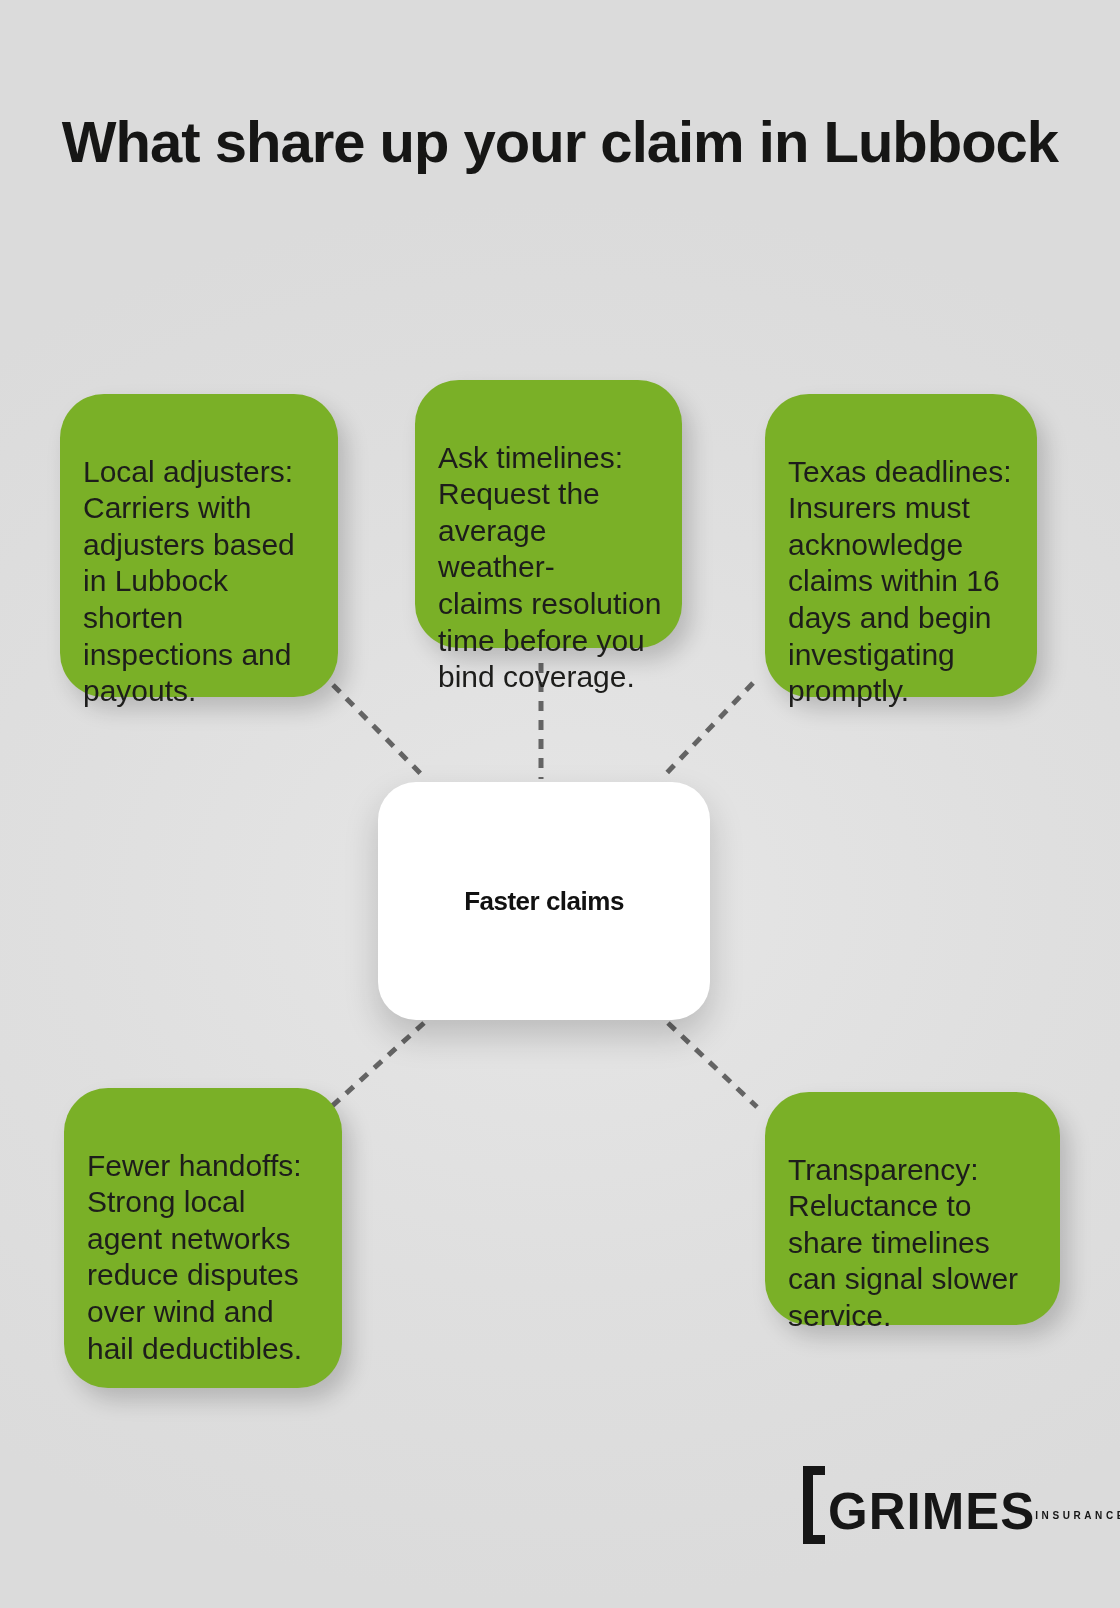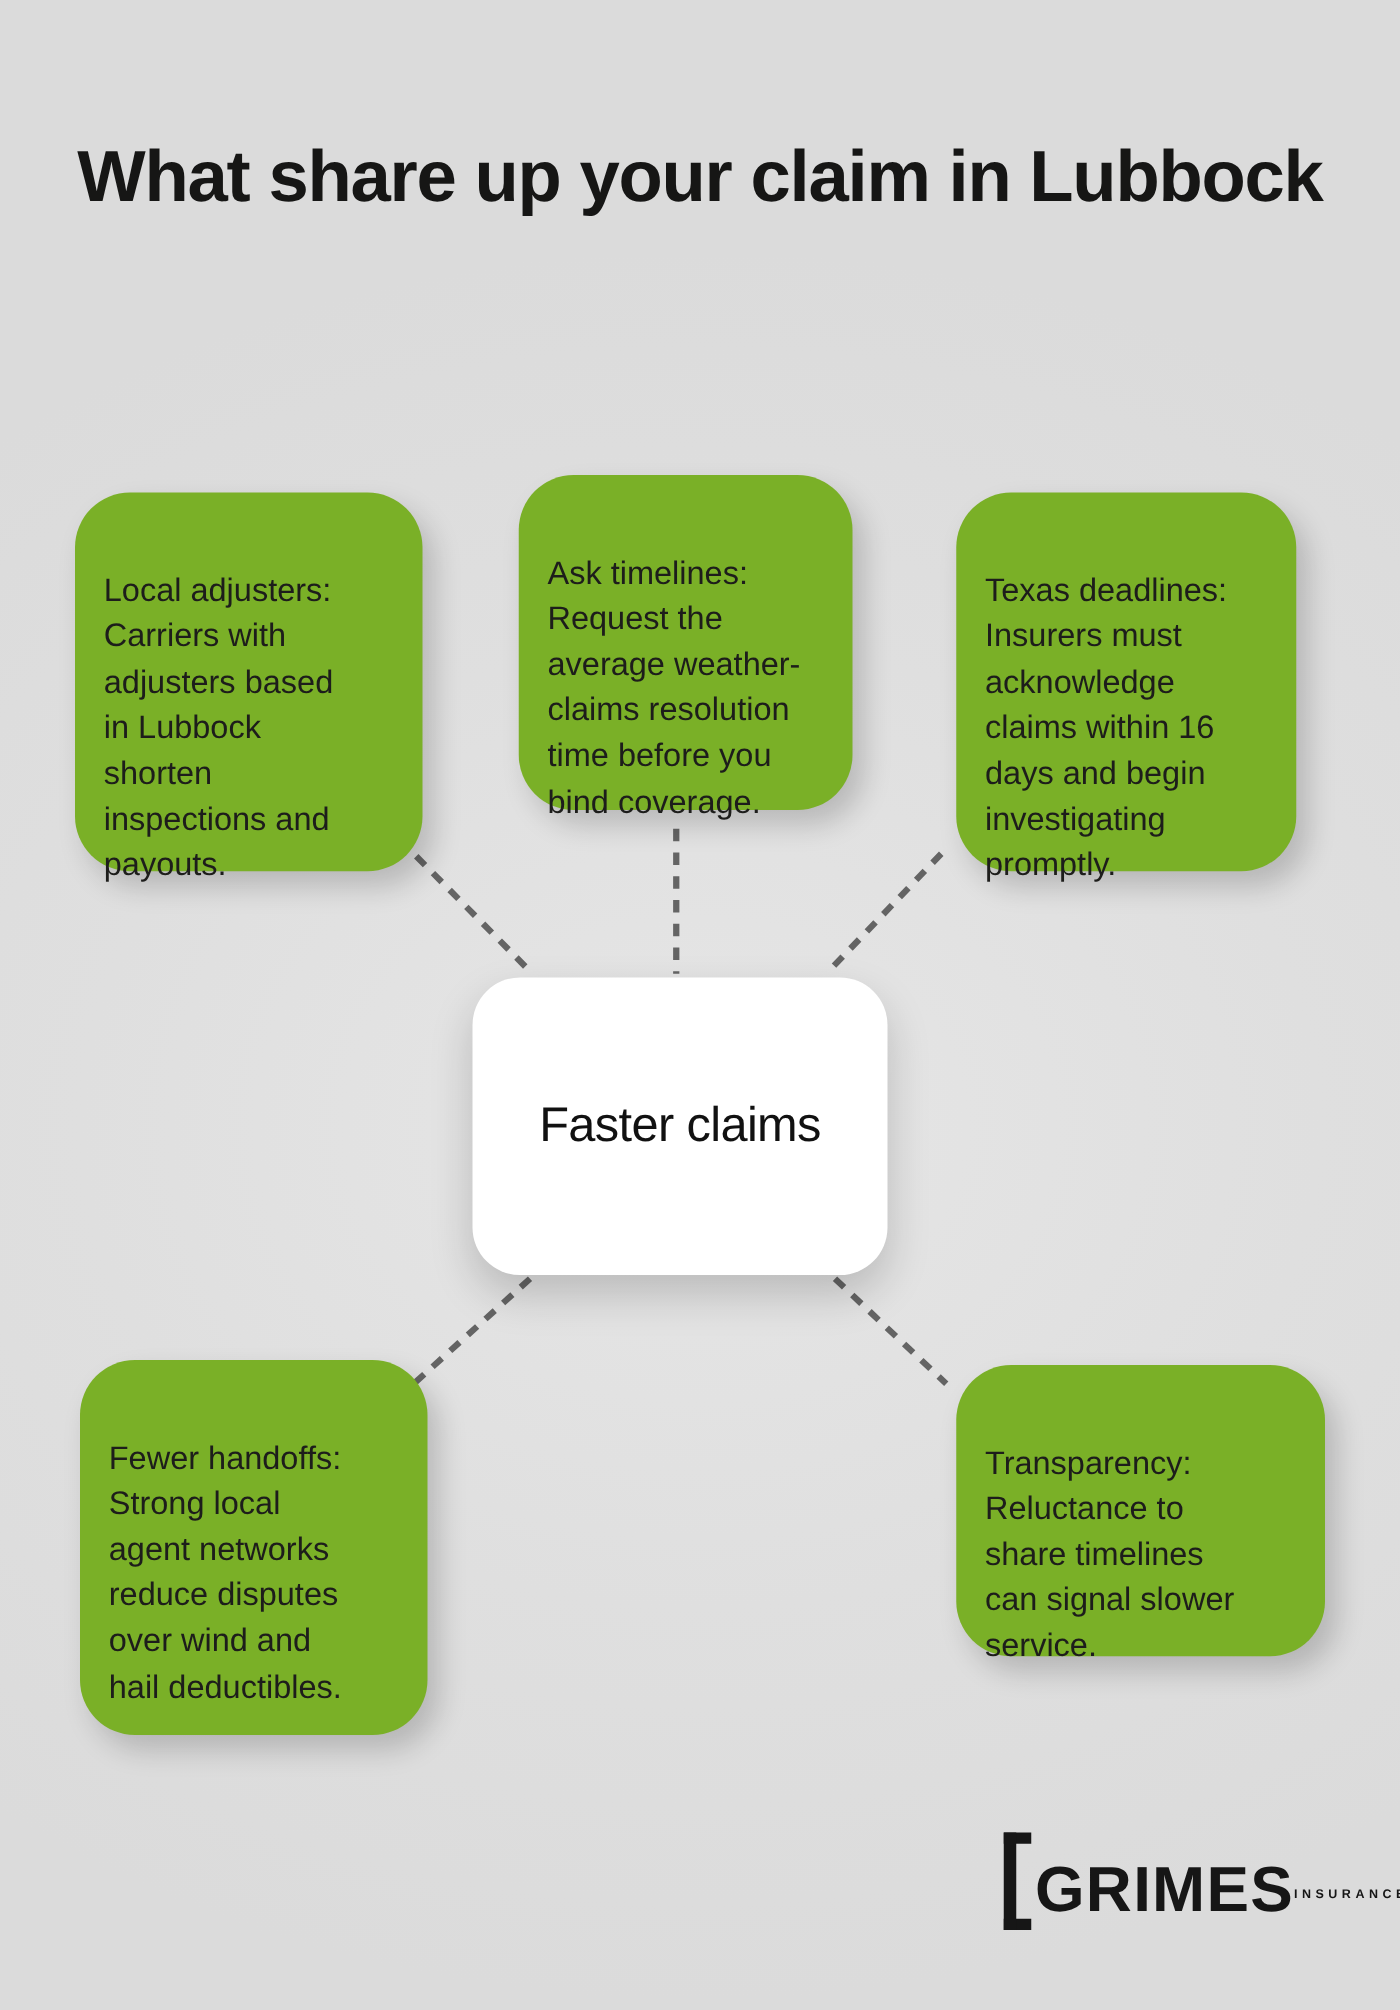--- a/index.html
+++ b/index.html
@@ -44,21 +44,21 @@
     stroke-dasharray: 10 9;
   }
   .factor {
     position: absolute;
     box-sizing: border-box;
     background: #7ab027;
     border-radius: 44px;
     padding: 23px 20px 12px 23px;
     box-shadow: 9px 12px 22px rgba(0,0,0,0.18);
     color: #1d1d1b;
-    font-size: 26px;
+    font-size: 30px;
     line-height: 36.6px;
     white-space: pre-line;
   }
   .factor-tl { left: 60px;  top: 394px;  width: 278px; height: 303px; }
   .factor-tm { left: 415px; top: 380px;  width: 267px; height: 268px; }
   .factor-tr { left: 765px; top: 394px;  width: 272px; height: 303px; }
   .factor-bl { left: 64px;  top: 1088px; width: 278px; height: 300px; }
   .factor-br { left: 765px; top: 1092px; width: 295px; height: 233px; }
   .center-node {
     position: absolute;
@@ -67,22 +67,22 @@
     width: 332px;
     height: 238px;
     background: #ffffff;
     border-radius: 38px;
     box-shadow: 0 16px 34px rgba(0,0,0,0.18);
     display: flex;
     align-items: center;
     justify-content: center;
   }
   .center-node .center-label {
-    font-size: 39px;
-    font-weight: 400;
+    font-size: 26px;
+    font-weight: 700;
     color: #111111;
     letter-spacing: -0.5px;
   }
   .logo {
     position: absolute;
     left: 803px;
     top: 1466px;
     display: flex;
     align-items: stretch;
     color: #161616;

